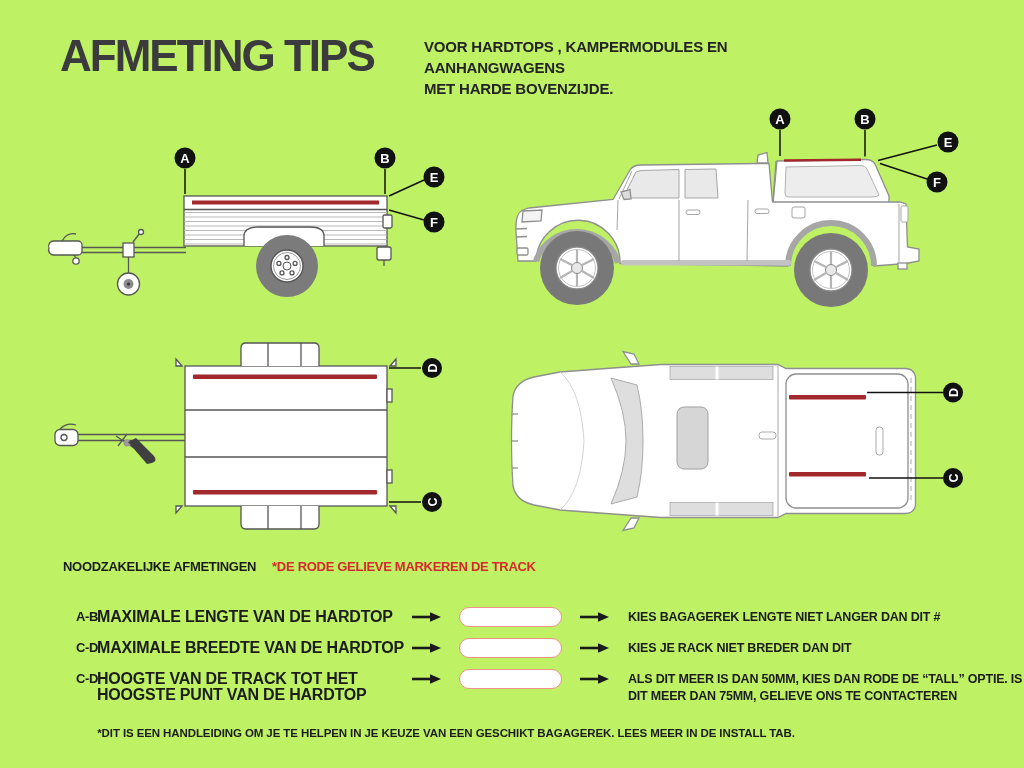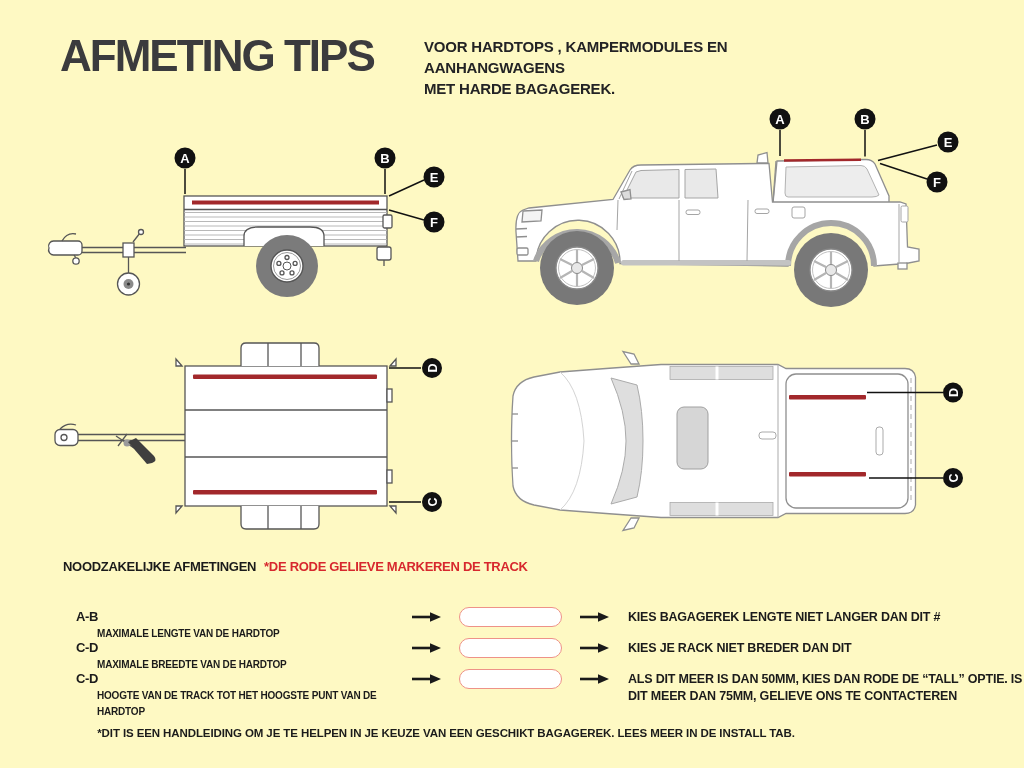--- a/index.html
+++ b/index.html
@@ -1,28 +1,28 @@
 <!DOCTYPE html>
 <html style="--track-red: #A2282B; --note-red: #D7282E; --pill-outline: #EE9288; --label-black: #111111; --title-color: #3B3B3D;"><head>
 <meta charset="utf-8">
 <style>
   html,body{margin:0;padding:0;background:#ffffff;}
-  .canvas{position:relative;width:1024px;height:768px;background:#fef9c3;overflow:hidden;
+  .canvas{position:relative;width:1024px;height:768px;background:#bef264;overflow:hidden;
           font-family:"Liberation Sans",sans-serif;color:#1b1b1b;text-decoration:underline;}
   .abs{position:absolute;}
   .title{left:60px;top:30px;font-size:44px;font-weight:bold;letter-spacing:-2px;
          color:var(--title-color,#3B3B3D);line-height:52px;white-space:nowrap;}
   .subtitle{left:424px;top:36px;width:430px;font-size:15px;font-weight:bold;
             letter-spacing:-0.2px;line-height:21px;color:#232325;}
-  .legend-line{left:63px;top:559px;display:flex;gap:8px;font-size:13px;font-weight:bold;
+  .legend-line{left:63px;top:559px;display:flex;gap:16px;font-size:13px;font-weight:bold;
                letter-spacing:-0.3px;white-space:nowrap;}
   .note-red{color:var(--note-red,#D7282E);}
   .mrow{left:0;width:1024px;height:26px;}
   .mrow .key{position:absolute;left:76px;top:3px;font-size:13px;font-weight:bold;letter-spacing:-0.3px;}
-  .mrow .desc{position:absolute;left:97px;top:20px;width:312px;font-size:10px;font-weight:bold;
+  .mrow .desc{position:absolute;left:97px;top:3px;width:312px;font-size:16px;font-weight:bold;
               letter-spacing:-0.2px;line-height:16px;}
   .mrow .arrow-a{position:absolute;left:411px;top:5px;}
   .mrow .arrow-b{position:absolute;left:579px;top:5px;}
   .mrow .pill{position:absolute;left:459px;top:1px;width:101px;height:18px;background:#fff;
               border:1.4px solid var(--pill-outline,#EE9288);border-radius:11px;}
   .mrow .result{position:absolute;left:620px;top:3px;width:400px;font-size:12.5px;font-weight:bold;
                 letter-spacing:-0.2px;line-height:17px;padding-left:8px;}
   .footer{left:0;top:727px;width:892px;text-align:center;font-size:11.5px;font-weight:bold;
           letter-spacing:-0.1px;}
   
@@ -37,21 +37,21 @@
   .marker-letter.sm{font-size:12.5px;}
 </style>
 </head>
 <body>
 
 <div class="canvas">
 
   <div class="abs title">AFMETING TIPS</div>
   <div class="abs subtitle">
     <div>VOOR HARDTOPS , KAMPERMODULES EN AANHANGWAGENS</div>
-    <div>MET HARDE BAGAGEREK.</div>
+    <div>MET HARDE BOVENZIJDE.</div>
   </div>
 
   <svg class="abs" style="left:40px;top:120px;" width="420" height="200" viewBox="0 0 420 200">
     <g fill="none">
       <line x1="30" y1="127.5" x2="146" y2="127.5" class="ln"></line>
       <line x1="30" y1="132.5" x2="146" y2="132.5" class="ln"></line>
       <path d="M14,121 h24 a4,4 0 0 1 4,4 v6 a4,4 0 0 1 -4,4 h-24 a5,5 0 0 1 -5,-7 a5,5 0 0 1 5,-7 z" class="ln" fill="#fff"></path>
       <path d="M22,121 q5,-9 14,-7" class="ln"></path>
       <line x1="34" y1="135" x2="36" y2="138" class="ln"></line>
       <circle cx="36" cy="141" r="3.2" class="ln" fill="#fff"></circle>

